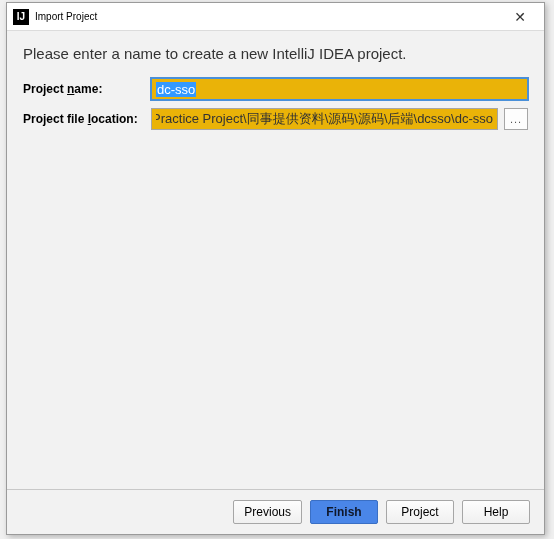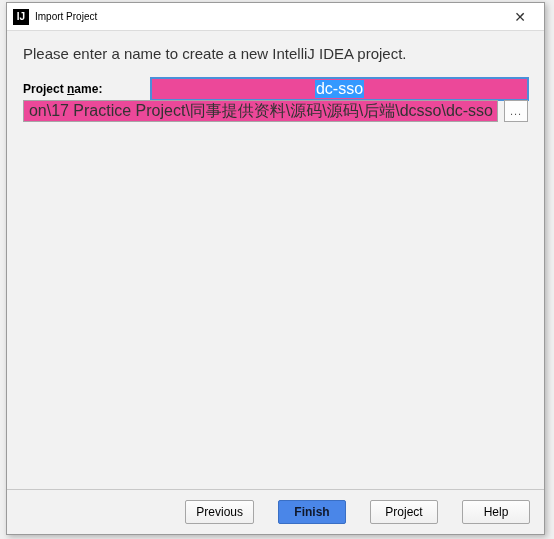--- a/index.html
+++ b/index.html
@@ -67,41 +67,41 @@
     background: #f2f2f2;
   }
   .instruction {
     font-size: 15px;
     color: #333;
     margin-bottom: 16px;
   }
   .form-row {
     display: flex;
     align-items: center;
+    margin-bottom: 8px;
   }
   .form-label {
     width: 128px;
     font-size: 12px;
     font-weight: bold;
     color: #000;
     padding-right: 6px;
   }
   .form-label .mnemonic {
     text-decoration: underline;
   }
   .text-input {
     flex: 1;
     height: 22px;
     border: 1px solid #a6a6a6;
-    background: #ec4899;
+    background: #eab308;
     padding: 2px 4px;
-    font-size: 16px;
+    font-size: 13px;
     font-family: inherit;
     outline: none;
-    justify-content: center;
   }
   .text-input.focused {
     border: 1px solid #4a90d9;
     box-shadow: 0 0 0 1px #4a90d9;
   }
   .text-input.focused::selection { background:#3399ff; color:#fff; }
   .path-row .text-input {
     color: #333;
   }
   .browse-btn {
@@ -116,21 +116,21 @@
     align-items: center;
     justify-content: center;
     cursor: pointer;
     letter-spacing: 1px;
   }
   .footer {
     border-top: 1px solid #c8c8c8;
     padding: 10px 14px;
     display: flex;
     justify-content: flex-end;
-    gap: 24px;
+    gap: 8px;
     background: #f2f2f2;
   }
   .btn {
     min-width: 68px;
     height: 24px;
     border: 1px solid #a6a6a6;
     background: linear-gradient(#fdfdfd,#f0f0f0);
     font-size: 12px;
     color: #000;
     cursor: pointer;
@@ -170,20 +170,23 @@
     <div class="form-row">
       <div class="form-label">
         <span>Project </span><span class="mnemonic">n</span><span>ame:</span>
       </div>
       <div class="text-input focused" style="padding:2px 4px;display:flex;align-items:center;">
         <span class="sel-text">dc-sso</span>
       </div>
     </div>
 
     <div class="form-row path-row">
+      <div class="form-label">
+        <span>Project file </span><span class="mnemonic">l</span><span>ocation:</span>
+      </div>
       <input type="text" class="text-input" style="direction: rtl; text-align: left;" value="Postgraduate Education\17 Practice Project\同事提供资料\源码\源码\后端\dcsso\dc-sso">
       <div class="browse-btn">
         <span>...</span>
       </div>
     </div>
   </div>
 
   <div class="footer">
     <div class="btn">Previous</div>
     <div class="btn primary">Finish</div>

